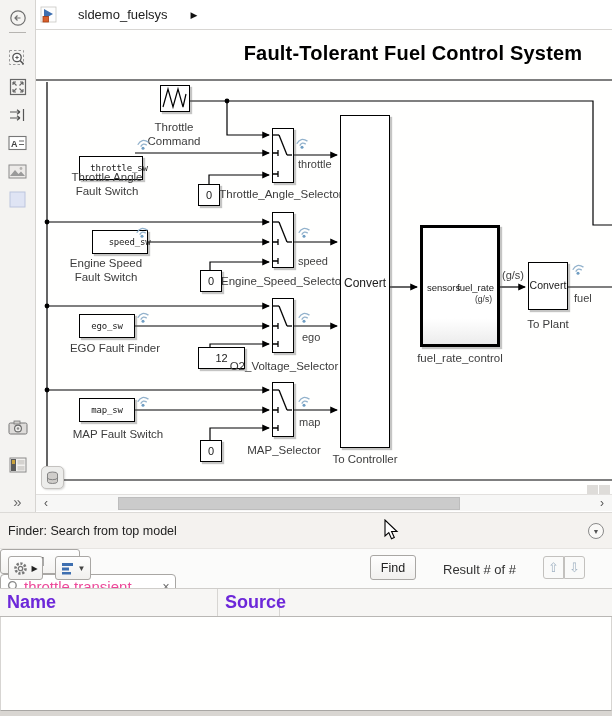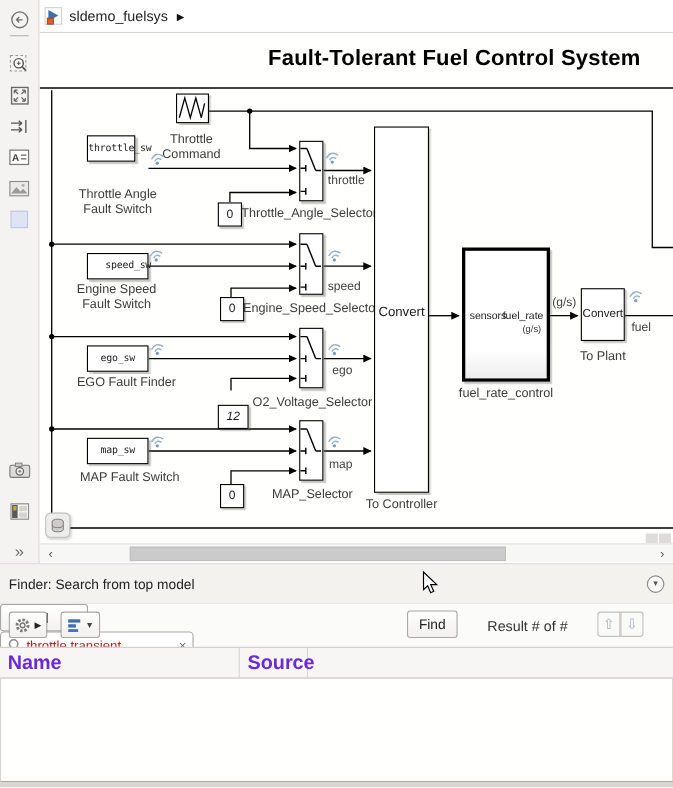--- a/index.html
+++ b/index.html
@@ -10,21 +10,21 @@
 
   
   #toolbar { left:0; top:0; width:36px; height:512px; background:#f4f3f1;
     border-right:1px solid #d6d4d1; }
   .ticon { position:absolute; left:0; width:35px; height:26px; display:flex;
     align-items:center; justify-content:center; cursor:default; }
   .tsep { position:absolute; left:9px; width:17px; border-top:1px solid #b6b4b1; }
 
   
   #topbar { left:36px; top:0; width:576px; height:30px; background:#fff;
-    border-bottom:1px solid #d8d6d3; display:flex; align-items:center; }
+    border-bottom:1px solid #d8d6d3; display:flex; align-items:center;gap:15px; }
   #crumb-text { font-size:13px; color:#222; margin-left:6px; }
   #crumb-caret { font-size:9px; color:#111; margin-left:8px; }
 
   
   #canvas { left:36px; top:30px; width:576px; height:464px; background:#fffffe; overflow:hidden; }
   #diagram-title { left:178px; top:12px; width:398px; text-align:center;
     font-size:20px; font-weight:bold; color:#000; letter-spacing:0.2px; }
   .blk { position:absolute; background:#fff; border:1.5px solid #000;
     box-shadow:2px 2px 1px rgba(90,90,90,0.35); }
   .blklabel { position:absolute; font-size:11.5px; color:#3c3c3c; text-align:center; line-height:14px; }
@@ -55,21 +55,21 @@
   .btn { position:absolute; background:linear-gradient(#fefefe,#f1f0ee);
     border:1px solid #a9a7a4; border-radius:3px; display:flex; align-items:center;
     justify-content:center; font-size:12px; color:#222; }
   #find-combo { left:100px; top:6px; width:80px; height:25px; border:1px solid #a9a7a4;
     border-radius:3px; background:linear-gradient(#fff,#f3f2f0); display:flex;
     align-items:center; font-size:12.5px; }
   #find-combo .lbl { flex:1; text-align:center; }
   #find-combo .caret { width:16px; font-size:9px; color:#444; }
   #search-field { left:190px; top:6px; width:176px; height:25px; background:#fff;
     border:1px solid #a9a7a4; border-radius:4px; display:flex; align-items:center; }
-  #search-query { flex:1; font-size:12px; color:#b91c1c; white-space:nowrap; overflow:hidden; }
+  #search-query { flex:1; font-size:15px; color:#ec4899; white-space:nowrap; overflow:hidden; }
   #search-clear { width:18px; text-align:center; font-size:12px; color:#666; }
   #result-status { position:absolute; left:443px; top:13px; font-size:13px; color:#333; }
   .navbtn { position:absolute; top:7px; width:21px; height:23px; background:#fafaf9;
     border:1px solid #c3c1be; display:flex; align-items:center; justify-content:center;
     font-size:13px; color:#a3b4c4; }
 
   
   #rtable { left:0; top:588px; width:612px; height:128px; }
   #thead { position:absolute; left:0; top:0; width:612px; height:29px; background:#f7f6f4;
     border-top:1px solid #cfcdca; border-bottom:1px solid #b9b7b4; display:flex; }
@@ -214,21 +214,21 @@
     <div class="blk" style="left:124px;top:55px;width:30px;height:27px;">
       <svg width="27" height="24" viewBox="0 0 27 24">
         <polyline points="2,21 7,3 12,21 17,3 22,21 25,8" fill="none" stroke="#000" stroke-width="1.2"></polyline>
       </svg>
     </div>
     <div class="blklabel" style="left:98px;top:90px;width:80px;">
       <div>Throttle</div>
       <div>Command</div>
     </div>
 
-    <div class="blk swval" style="left:43px;top:93px;width:44px;height:24px;padding-left:16px;">
+    <div class="blk swval" style="left:43px;top:126px;width:64px;height:24px;padding-left:16px;">
       <span>throttle_sw</span>
     </div>
     <div class="blklabel" style="left:11px;top:140px;width:120px;">
       <div>Throttle Angle</div>
       <div>Fault Switch</div>
     </div>
     <div class="blk constv" style="left:162px;top:154px;width:22px;height:22px;">
       <span>0</span>
     </div>
     <div class="blk" style="left:236px;top:98px;width:22px;height:55px;">
@@ -254,21 +254,21 @@
         <circle cx="7" cy="10.3" r="1.5" fill="#6f9dc2"></circle>
     </svg>
     <svg class="wifi" style="left:259px;top:107px;" viewBox="0 0 15 13">
       <g fill="none" stroke="#93b2cc" stroke-width="1.3" transform="rotate(-14 7 7)">
         <path d="M2 5.5 Q7.5 -0.5 13 5.5"></path>
           <path d="M4.4 8 Q7.5 4.6 10.6 8"></path>
       </g>
         <circle cx="7" cy="10.3" r="1.5" fill="#6f9dc2"></circle>
     </svg>
 
-    <div class="blk swval" style="left:43px;top:200px;width:56px;height:24px;padding-left:19px;">
+    <div class="blk swval" style="left:56px;top:200px;width:56px;height:24px;padding-left:19px;">
       <span>speed_sw</span>
     </div>
     <div class="blklabel" style="left:10px;top:226px;width:120px;">
       <div>Engine Speed</div>
       <div>Fault Switch</div>
     </div>
     <div class="blk constv" style="left:164px;top:240px;width:22px;height:22px;">
       <span>0</span>
     </div>
     <div class="blk" style="left:236px;top:182px;width:22px;height:56px;">
@@ -300,21 +300,21 @@
       </g>
         <circle cx="7" cy="10.3" r="1.5" fill="#6f9dc2"></circle>
     </svg>
 
     <div class="blk swval" style="left:43px;top:284px;width:56px;height:24px;">
       <span>ego_sw</span>
     </div>
     <div class="blklabel" style="left:19px;top:311px;width:120px;">
       <div>EGO Fault Finder</div>
     </div>
-    <div class="blk constv" style="left:162px;top:338px;width:28px;height:22px;font-style:italic;">
+    <div class="blk constv" style="left:162px;top:317px;width:47px;height:22px;">
       <span>12</span>
     </div>
     <div class="blk" style="left:236px;top:268px;width:22px;height:55px;">
       <svg width="19" height="52" viewBox="0 0 19 52">
         <g stroke="#000" stroke-width="1.3" fill="none">
           <path d="M0,7 H6"></path>
             <path d="M6,7 L14,27"></path>
             <path d="M14,27 H19"></path>
           <path d="M0,27 H5 M5,24 V30"></path>
             <path d="M0,45 H5 M5,42 V48"></path>

